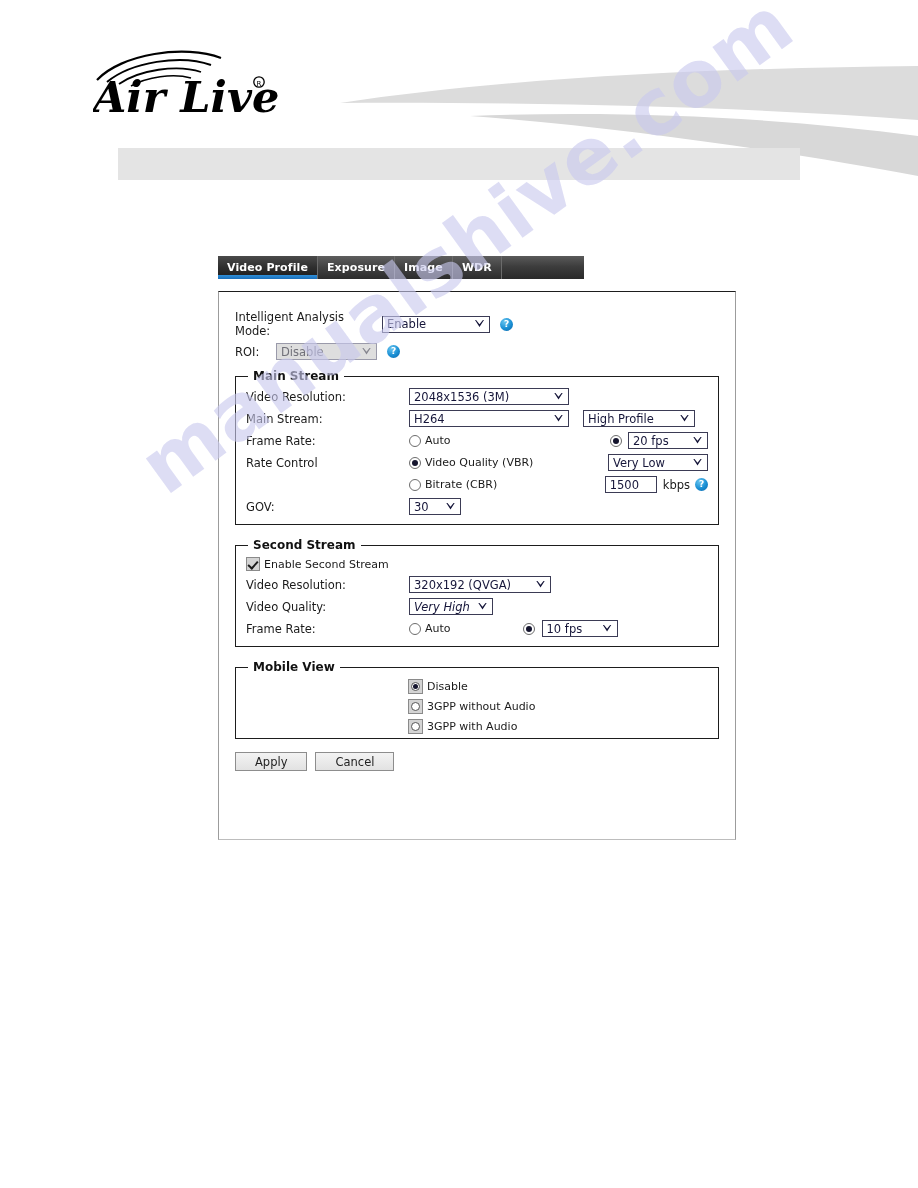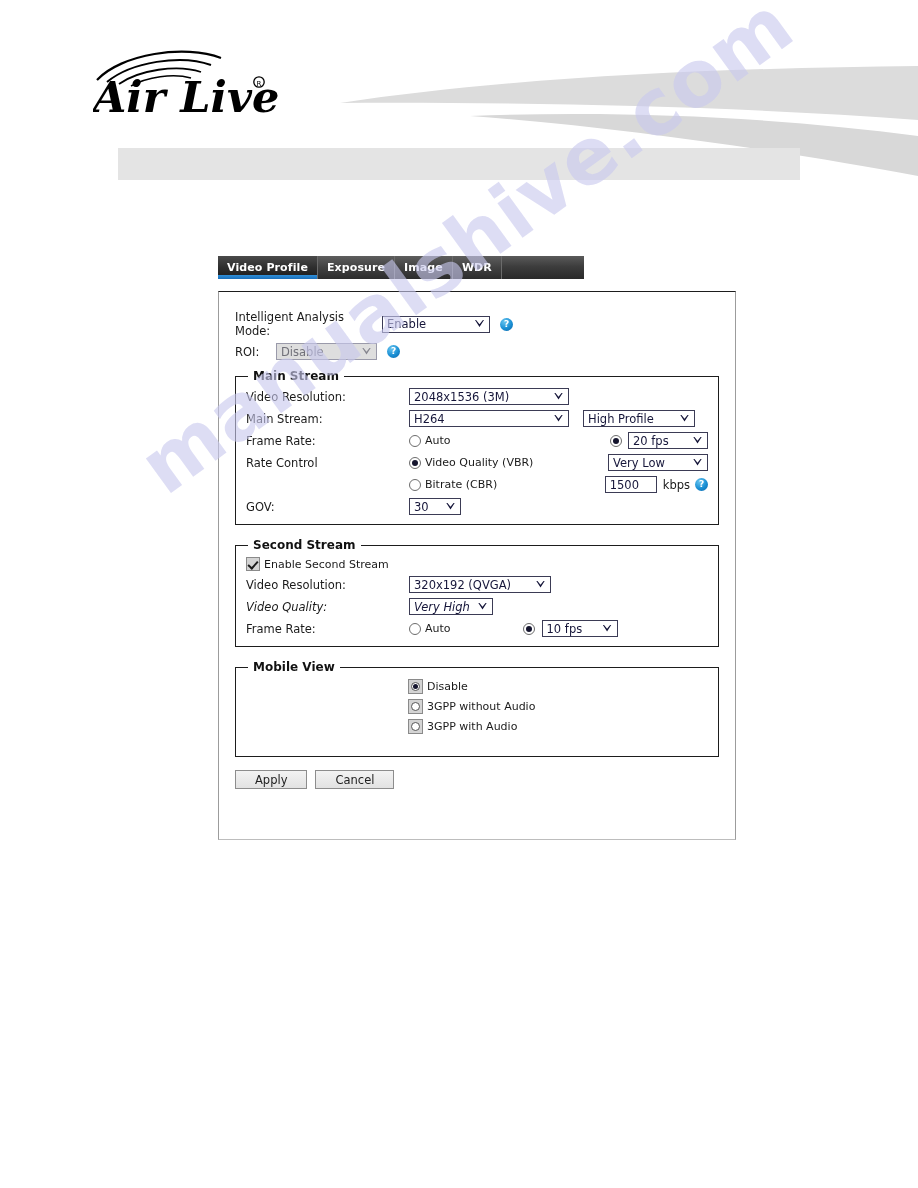--- a/index.html
+++ b/index.html
@@ -437,39 +437,39 @@
 
       <div class="row">
         <span class="lbl" style="width:163px;">Video Resolution:</span>
         <div class="sel" style="width:142px;">
           <span>320x192 (QVGA)</span>
         </div>
       </div>
 
 
       <div class="row">
-        <span class="lbl" style="width:163px;font-style:italic;">Video Quality:</span>
+        <span class="lbl" style="width:163px;">Video Quality:</span>
         <div class="sel" style="width:84px;font-style:italic;">
           <span>Very High</span>
         </div>
       </div>
 
       <div class="row" style="margin-bottom:0;">
         <span class="lbl" style="width:163px;">Frame Rate:</span>
         <span class="radio"></span>
         <span class="radio-label">Auto</span>
         <span style="width:72px;"></span>
         <span class="radio checked" style="margin-right:7px;"></span>
         <div class="sel" style="width:76px;">
           <span>10 fps</span>
         </div>
       </div>
     </fieldset>
 
-    <fieldset class="group" style="padding-bottom:22px;">
+    <fieldset class="group" style="padding-bottom:4px;">
       <legend>Mobile View</legend>
 
       <div class="row" style="margin-left:162px;">
         <span class="radio boxed checked"></span>
         <span class="radio-label">Disable</span>
       </div>
       <div class="row" style="margin-left:162px;">
         <span class="radio boxed"></span>
         <span class="radio-label">3GPP without Audio</span>
       </div>

